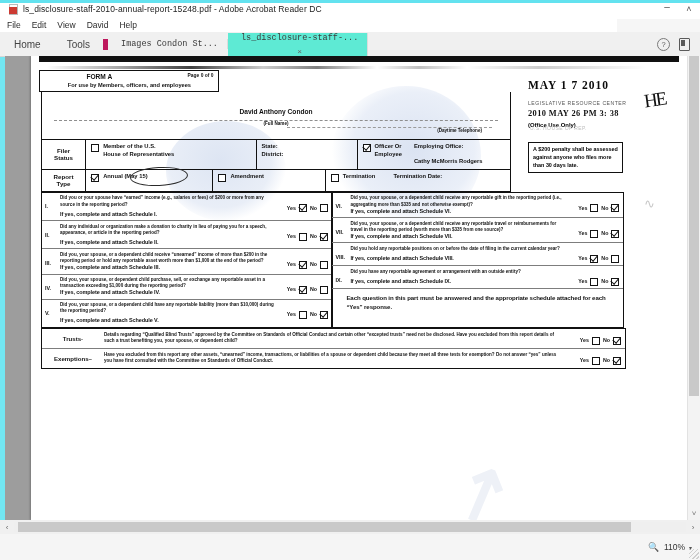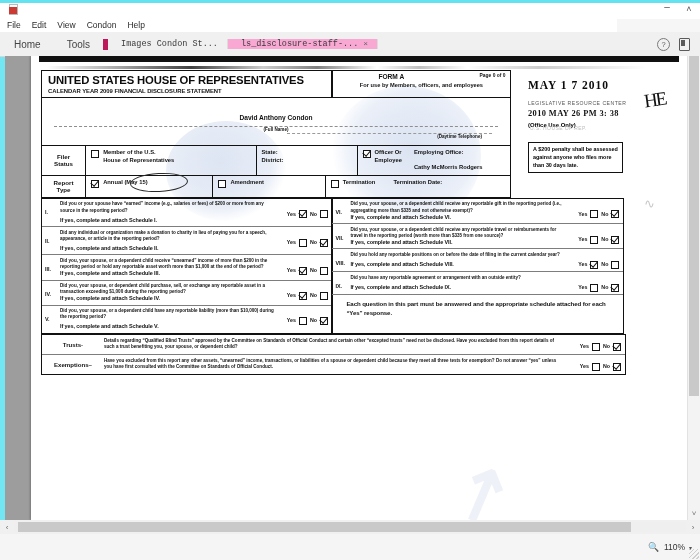--- a/index.html
+++ b/index.html
@@ -46,21 +46,21 @@
     display:flex;align-items:center;justify-content:center;
     font-size:10px;color:#444;padding:0 13px;white-space:nowrap;
     border-right:5px solid #be185d;background:#f0f0f0;
   }
   .nav-btn.first{padding-left:14px;border-right:none;}
   .doc-tab{
     display:flex;align-items:center;gap:5px;
     font-size:8.5px;color:#3a3a3a;padding:0 9px 0 13px;white-space:nowrap;
     border-right:1px solid #dcdcdc;background:#f0f0f0;max-width:150px;font-family:Liberation Mono, monospace;
   }
-  .doc-tab.active{background:#f9a8d4;}
+  .doc-tab.active{background:#5eead4;flex-direction:column;}
   .tab-close{font-size:8px;color:#666;line-height:1;}
   .tabstrip-spacer{flex:1;background:#f0f0f0;}
   .tab-icons{display:flex;align-items:center;gap:9px;padding-right:10px;background:#f0f0f0;}
   .circ-q{
     width:11px;height:11px;border:1px solid #7a7a7a;border-radius:50%;
     display:flex;align-items:center;justify-content:center;
     font-size:7.5px;color:#5a5a5a;
   }
   .panel-ic{
     width:9px;height:11px;border:1.3px solid #5a5a5a;border-radius:1px;position:relative;
@@ -183,33 +183,34 @@
 </head>
 <body>
 
 <div id="app">
 
   <div class="titlebar">
     <span class="tb-icon">
       <span class="pg"></span>
         <span class="rd"></span>
     </span>
+    <span class="tb-title">ls_disclosure-staff-2010-annual-report-15248.pdf - Adobe Acrobat Reader DC</span>
     <span class="tb-ctrls">
       <span class="tb-btn tb-min">–</span>
       <span class="tb-btn">˄</span>
     </span>
   </div>
   <div class="cyan-top"></div>
   <div class="cyan-left"></div>
 
   <div class="menubar">
     <span class="menu-item">File</span>
     <span class="menu-item">Edit</span>
     <span class="menu-item">View</span>
-    <span class="menu-item">Condon</span>
+    <span class="menu-item">David</span>
     <span class="menu-item">Help</span>
   </div>
 
   <div class="tabstrip">
     <div class="nav-btn first">Home</div>
     <div class="nav-btn">Tools</div>
     <div class="doc-tab">
       <span>Images Condon St...</span>
     </div>
     <div class="doc-tab active">
@@ -229,24 +230,20 @@
     <div class="page">
       <div class="scan-topbar"></div>
       <div class="scan-noise"></div>
       <div class="wm wm1"></div>
       <div class="wm wm2"></div>
       <div class="wm wm3">↗</div>
 
       <div class="form">
 
         <div class="hdrrow">
-          <div class="hdr-left">
-            <div class="hdr-title">UNITED STATES HOUSE OF REPRESENTATIVES</div>
-            <div class="hdr-sub">CALENDAR YEAR 2009 FINANCIAL DISCLOSURE STATEMENT</div>
-          </div>
           <div class="hdr-right">
             <div class="hdr-formrow">
               <span class="hdr-forma">FORM A</span>
               <span class="hdr-pagecount">Page 0 of 0</span>
             </div>
             <div class="hdr-useby">For use by Members, officers, and employees</div>
           </div>
         </div>
 
         <div class="namebox">

